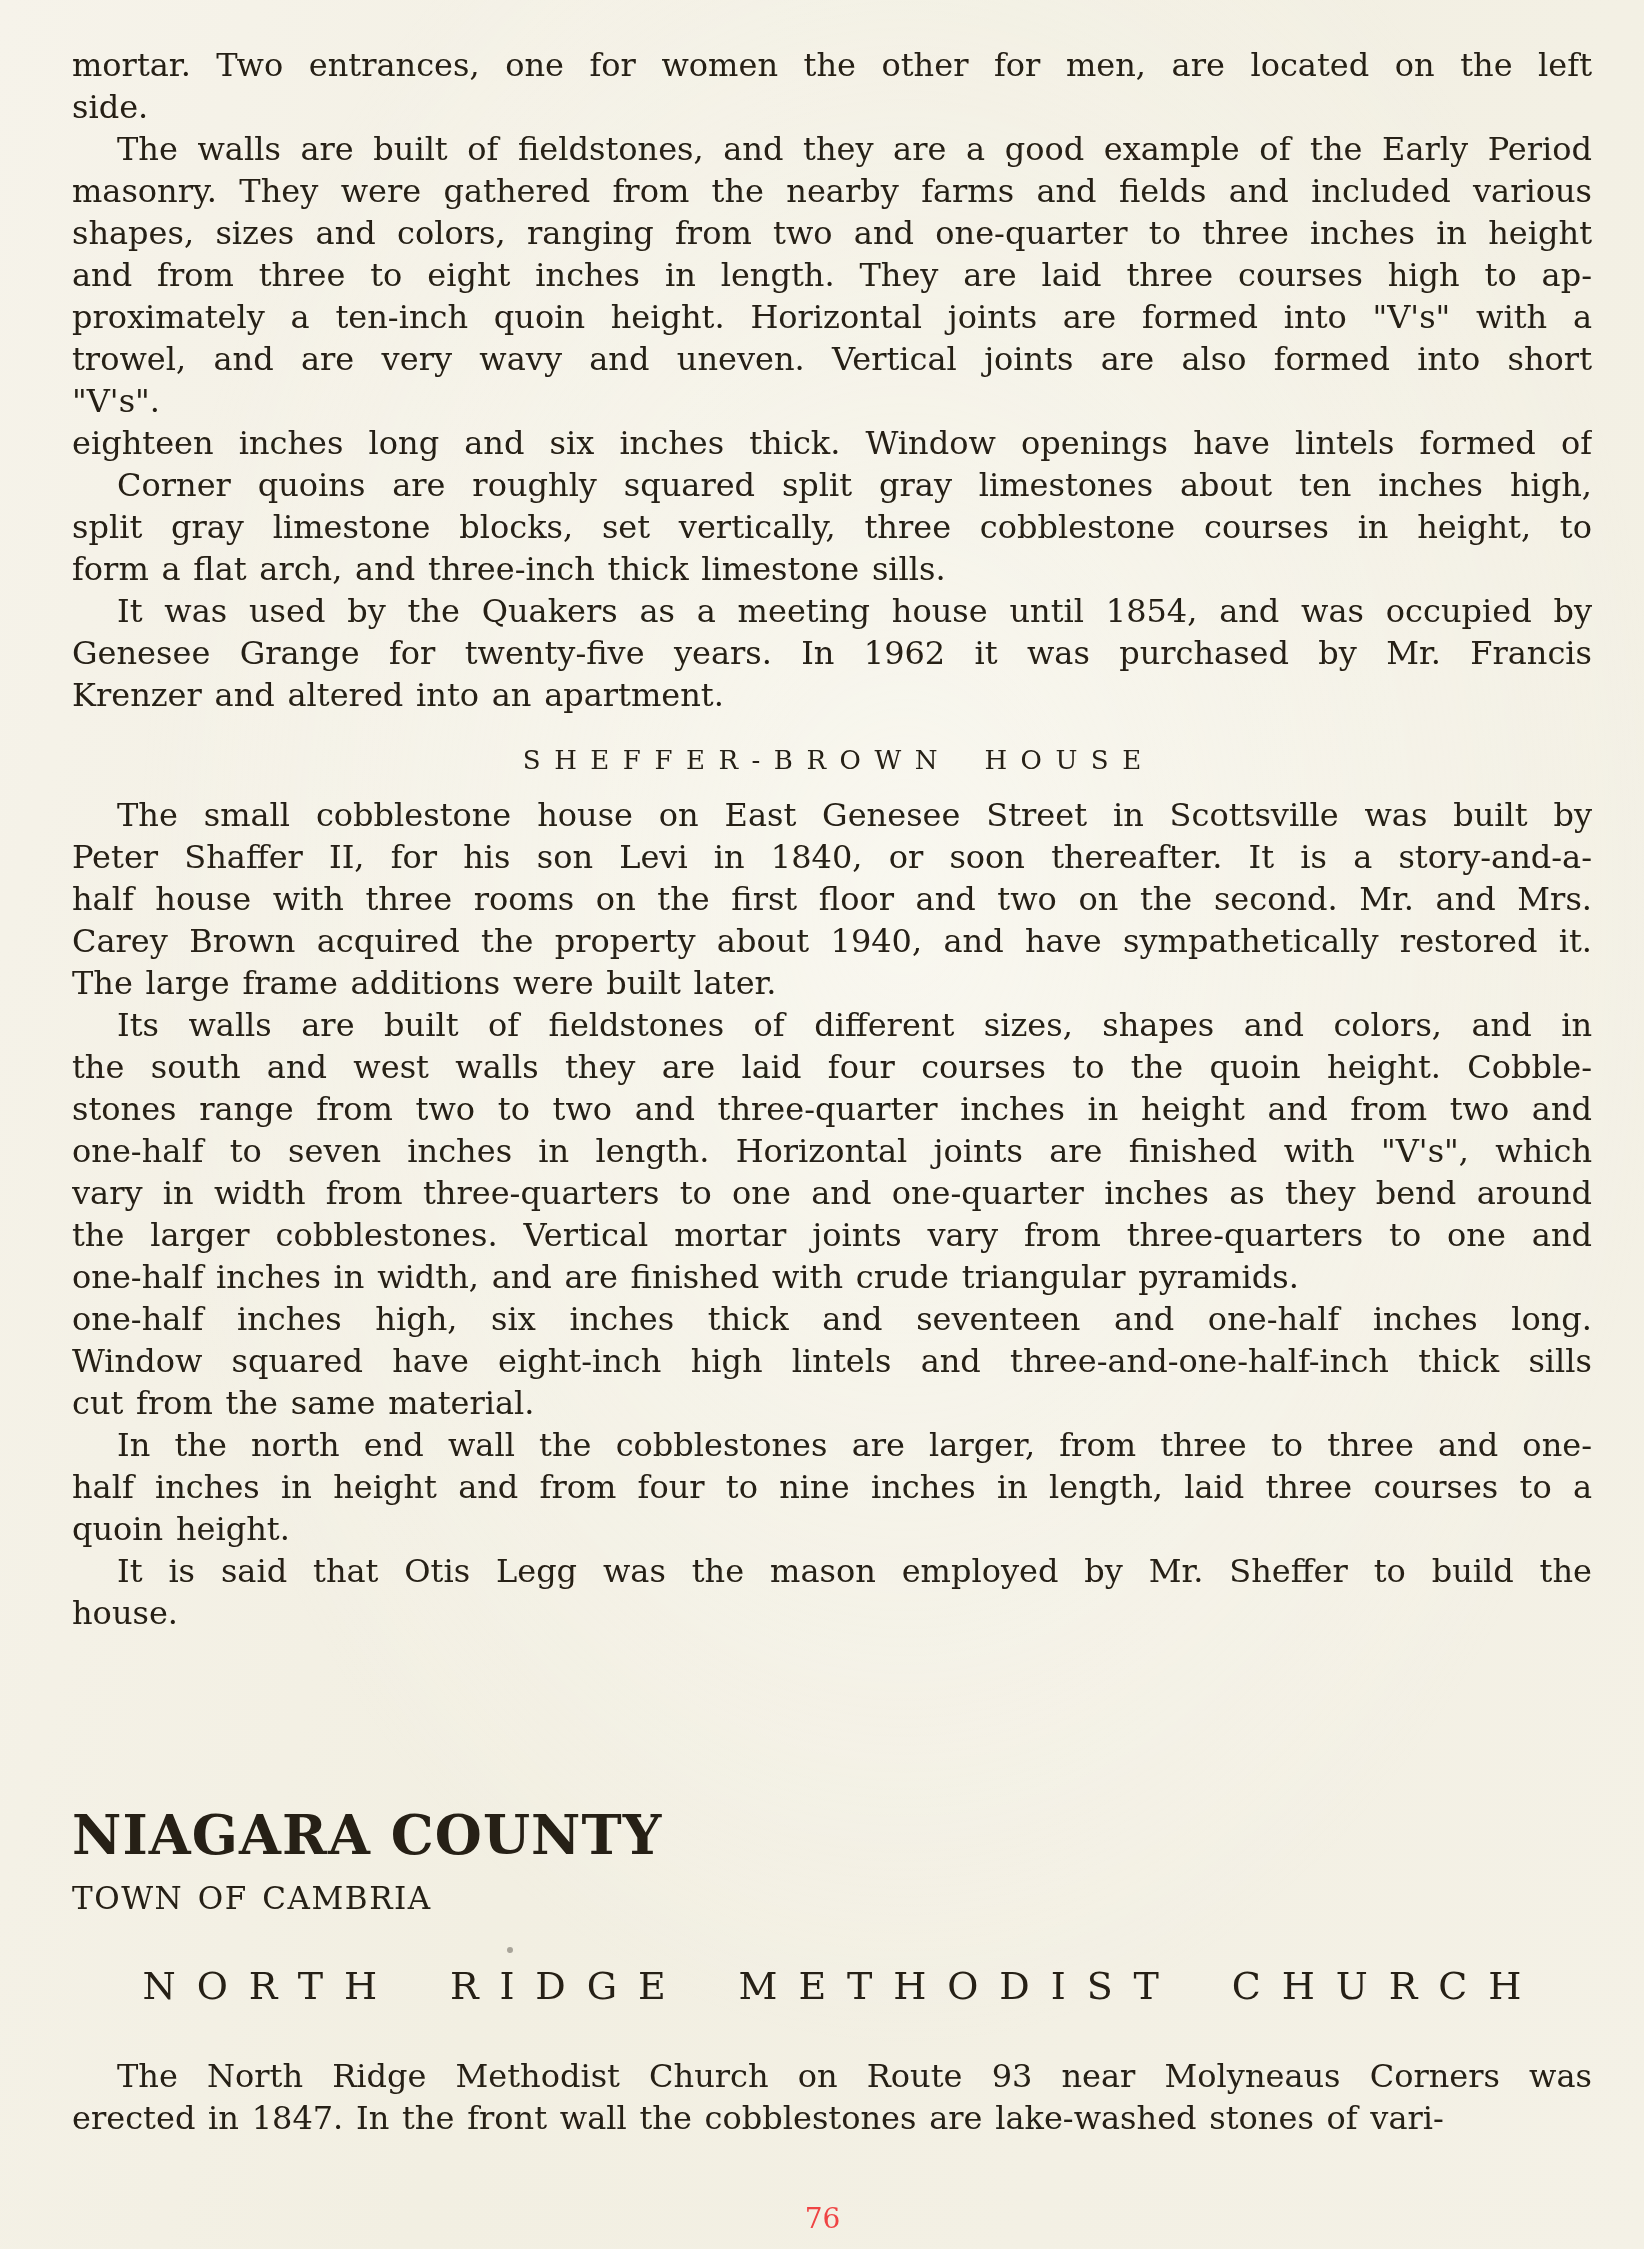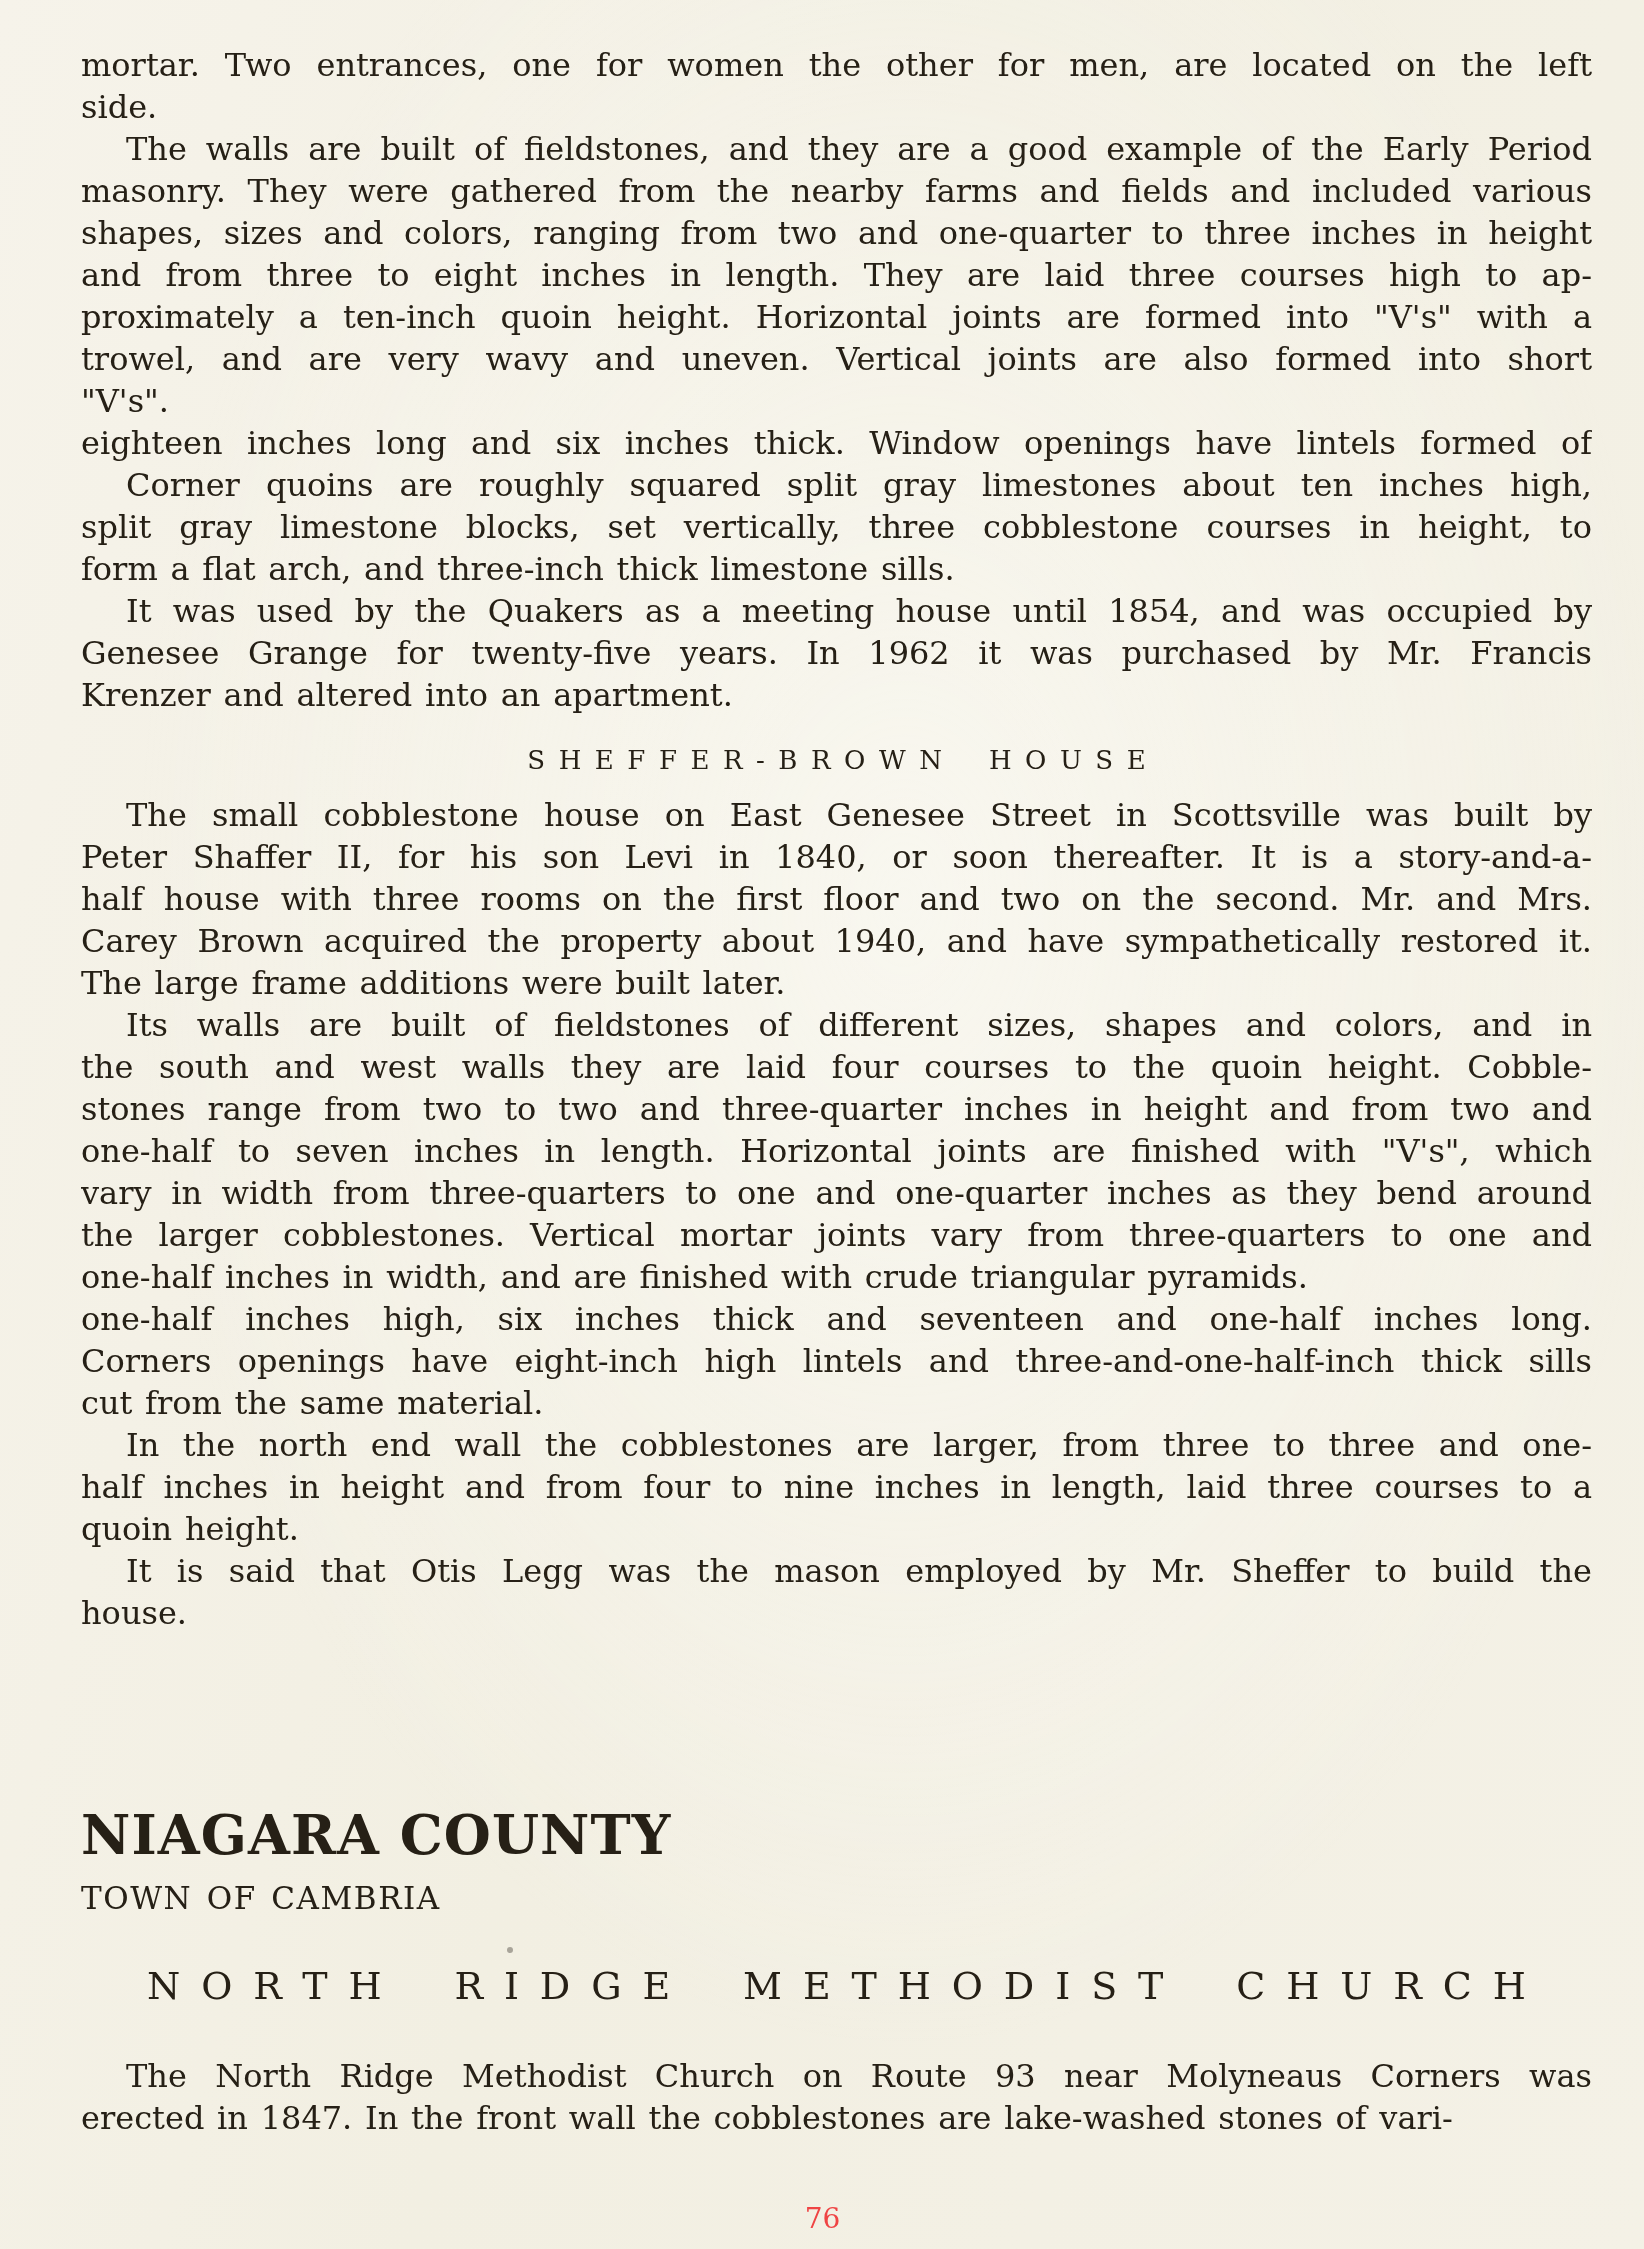--- a/index.html
+++ b/index.html
@@ -10,21 +10,20 @@
     position: relative;
     overflow: hidden;
     background:
       radial-gradient(ellipse at 55% 40%, rgba(255,255,252,0.5) 0%, rgba(255,255,252,0) 60%),
       linear-gradient(105deg, #f6f3ea 0%, #f2efe2 45%, #f4f1e6 100%);
     font-family: "DejaVu Serif", "Liberation Serif", serif;
     color: #262016;
   }
   .content {
     padding: 44px 53px 0 72px;
-    margin-left: 9px;
   }
   .para .line {
     font-size: 32px;
     line-height: 42px;
     height: 42px;
     overflow: hidden;
     text-align: justify;
     text-align-last: justify;
     word-spacing: 0.08em;
   }
@@ -127,21 +126,21 @@
       <div class="line indent">Its walls are built of fieldstones of different sizes, shapes and colors, and in</div>
       <div class="line">the south and west walls they are laid four courses to the quoin height. Cobble-</div>
       <div class="line">stones range from two to two and three-quarter inches in height and from two and</div>
       <div class="line">one-half to seven inches in length. Horizontal joints are finished with "V's", which</div>
       <div class="line">vary in width from three-quarters to one and one-quarter inches as they bend around</div>
       <div class="line">the larger cobblestones. Vertical mortar joints vary from three-quarters to one and</div>
       <div class="line last">one-half inches in width, and are finished with crude triangular pyramids.</div>
     </div>
     <div class="para">
       <div class="line">one-half inches high, six inches thick and seventeen and one-half inches long.</div>
-      <div class="line">Corners openings have eight-inch high lintels and three-and-one-half-inch thick sills</div>
+      <div class="line">Window squared have eight-inch high lintels and three-and-one-half-inch thick sills</div>
       <div class="line last">cut from the same material.</div>
     </div>
     <div class="para">
       <div class="line indent">In the north end wall the cobblestones are larger, from three to three and one-</div>
       <div class="line">half inches in height and from four to nine inches in length, laid three courses to a</div>
       <div class="line last">quoin height.</div>
     </div>
     <div class="para">
       <div class="line indent">It is said that Otis Legg was the mason employed by Mr. Sheffer to build the</div>
       <div class="line last">house.</div>

